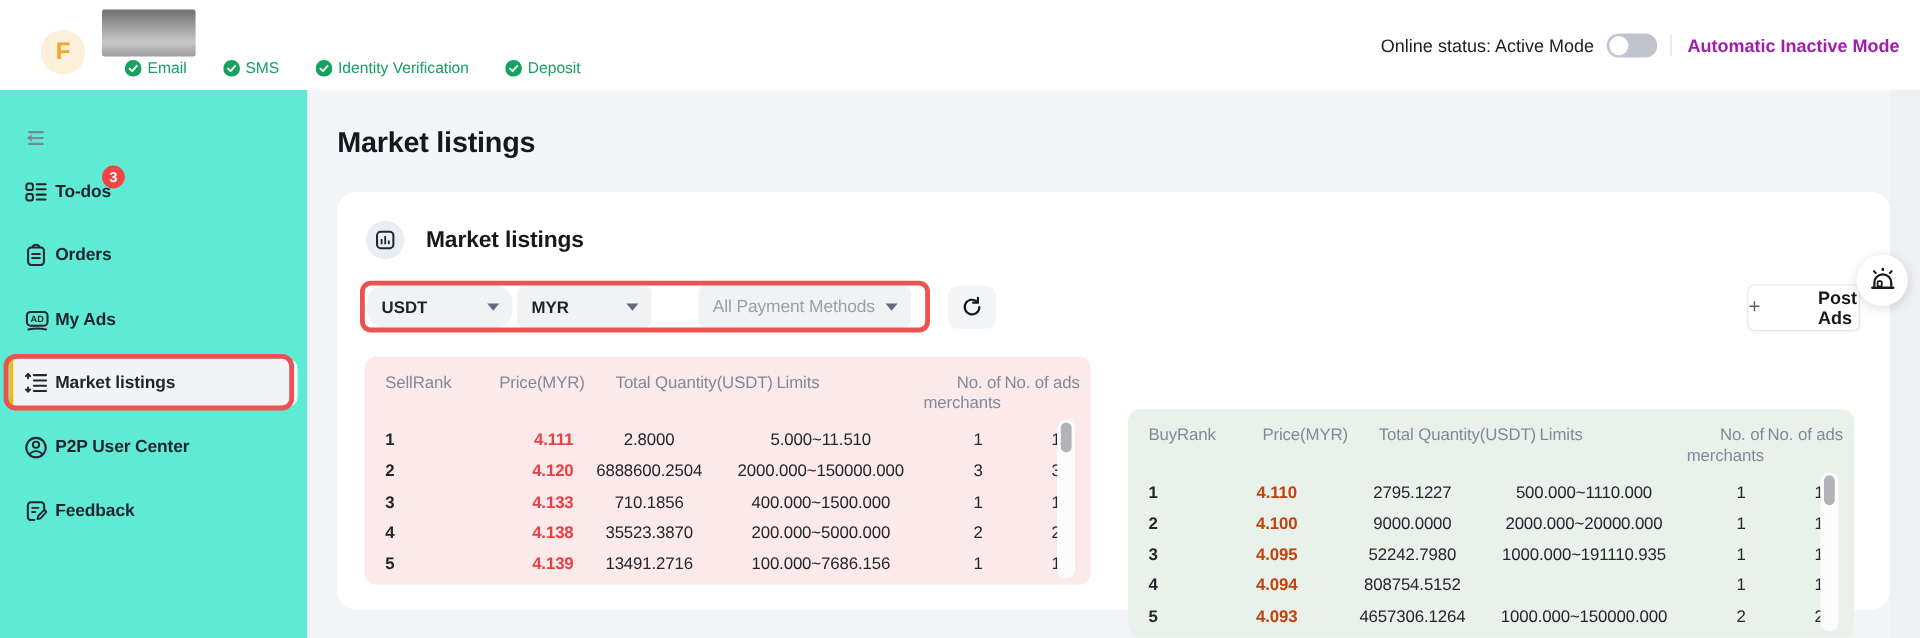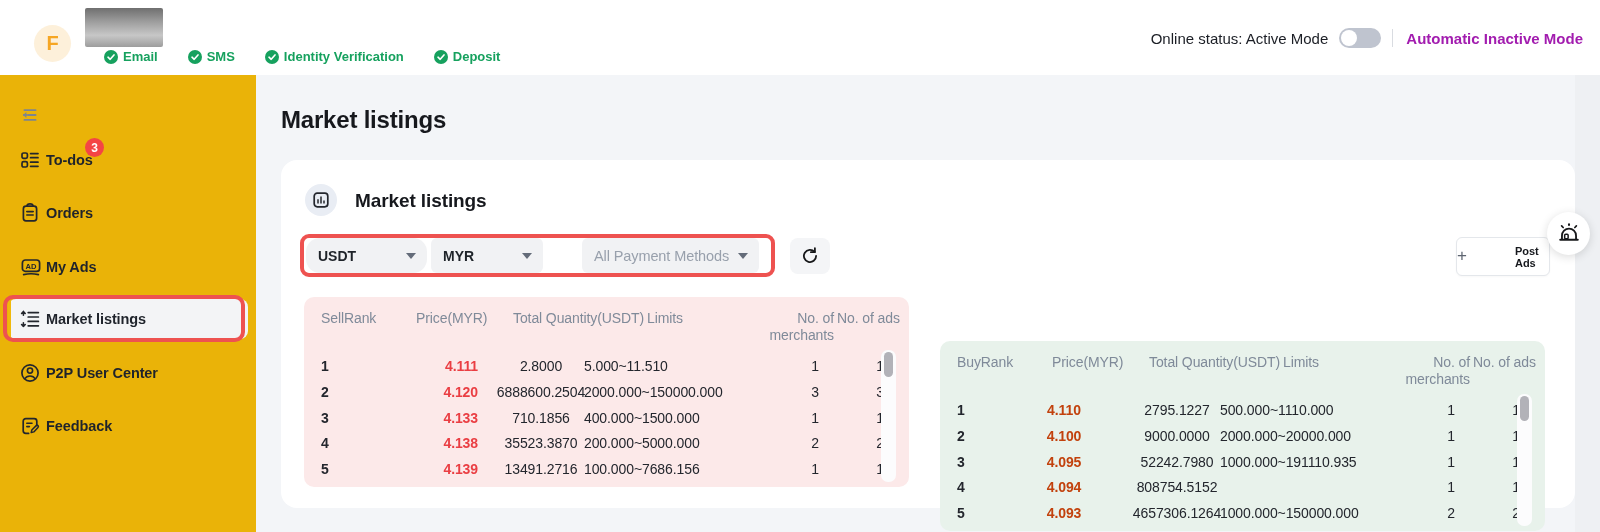--- a/index.html
+++ b/index.html
@@ -8,31 +8,31 @@
   .screen { position:relative; width:1600px; height:532px; background:#f3f5f8; overflow:hidden; }
 
   
   .header { position:absolute; left:0; top:0; width:1600px; height:75px; background:#ffffff; z-index:5; }
   .avatar { position:absolute; left:34px; top:25px; width:37px; height:37px; border-radius:50%;
             background:#fdf0da; color:#f6a623; font-size:20px; font-weight:700;
             display:flex; align-items:center; justify-content:center; }
   .censor { position:absolute; left:85px; top:8px; width:78px; height:39px; border-radius:2px;
             background:linear-gradient(180deg,#6f6f6f 0%, #9d9d9d 35%, #c7c7c7 70%, #9d9d9d 100%); }
   .badges { position:absolute; left:87px; top:48px; height:17px; display:flex; align-items:center; gap:13px; }
-  .badge-item { display:flex; align-items:center; gap:5px; color:#16a15e; font-size:13px; font-weight:700;padding-left:17px; }
+  .badge-item { display:flex; align-items:center; gap:5px; color:#16a15e; font-size:13px; font-weight:400;padding-left:17px; }
   .badge-item svg { display:block; }
   .header-right { position:absolute; right:17px; top:27px; height:22px; display:flex; align-items:center; }
   .online-status { font-size:15px; font-weight:500; color:#1b1e25; }
   .toggle { width:42px; height:20px; border-radius:10px; background:#bfc4cf; position:relative; margin-left:11px; }
   .toggle .knob { position:absolute; left:2px; top:2px; width:16px; height:16px; border-radius:50%; background:#ffffff; }
   .hdr-divider { width:1px; height:18px; background:#d9dce1; margin:0 13px 0 11px; }
   .auto-inactive { font-size:15px; font-weight:600; color:#a21caf; }
 
   
-  .sidebar { position:absolute; left:0; top:75px; width:256px; height:457px; background:#eab308; z-index:4; }
+  .sidebar { position:absolute; left:0; top:75px; width:256px; height:457px; background:#5eead4; z-index:4; }
   .collapse-btn { position:absolute; left:20px; top:30px; width:20px; height:20px; }
   .nav-item { position:absolute; left:8px; width:240px; height:40px; border-radius:8px;
               display:flex; align-items:center; }
   .nav-item .icon { position:absolute; left:12px; top:10px; width:20px; height:20px; }
   .nav-item .label { position:absolute; left:38px; font-size:14.5px; font-weight:600; color:#1f232b; white-space:nowrap; letter-spacing:-0.1px; }
   .nav-item.selected { background:#f3f4f6; }
   .nav-accent { position:absolute; left:0; top:0; width:3px; height:40px; border-radius:8px 0 0 8px; background:#f0b90b; }
   .nav-badge { position:absolute; left:77px; top:-2px; width:19px; height:19px; border-radius:50%;
                background:#f44545; color:#ffffff; font-size:12px; font-weight:700;
                display:flex; align-items:center; justify-content:center; z-index:2; }
@@ -56,41 +56,41 @@
   .sel-payment { left:301px; width:177px; }
   .sel-asset .sel-text, .sel-fiat .sel-text { font-weight:700; color:#1e2329; }
   .sel-payment .sel-text { font-weight:400; color:#98a0ac; font-size:14.5px; letter-spacing:-0.1px; }
   .annotation.filter-ann { left:19px; top:74px; width:475px; height:43px; border-radius:9px; }
   .refresh-btn { position:absolute; left:509px; top:78px; width:40px; height:36px; background:#f4f5f7; border-radius:8px;
                  display:flex; align-items:center; justify-content:center; }
   .post-ads-btn { position:absolute; left:1175px; top:77px; width:94px; height:39px; background:#ffffff;
                   border:1px solid #e4e7eb; border-radius:6px; display:flex; align-items:center; justify-content:center;
                   gap:4px; box-shadow:0 1px 2px rgba(0,0,0,0.03); }
   .post-ads-btn .plus { font-size:17px; font-weight:400; color:#5d6470; margin-top:-1px; }
-  .post-ads-btn .pa-label { font-size:11px; font-weight:700; color:#16181d;padding-left:44px; }
+  .post-ads-btn .pa-label { font-size:15px; font-weight:700; color:#16181d;padding-left:44px; }
 
   
   .ptable { position:absolute; top:137px; width:605px; height:190px; border-radius:10px; overflow:hidden; font-size:14px; letter-spacing:-0.1px; }
   .ptable.sell { left:23px; background:#fce9e9; }
   .ptable.buy { left:659px; background:#e8f2eb;margin-top:44px; }
   .th { position:absolute; color:#7f8a99; font-weight:400; white-space:nowrap; }
   .th-0 { left:17px; top:13px; }
   .th-1 { left:112px; top:13px; }
   .th-2 { left:209px; top:13px; }
   .th-3 { left:343px; top:13px; }
   .th-4 { right:75px; top:13px; width:90px; text-align:right; white-space:normal; line-height:17px; }
   .th-5 { left:533px; top:13px; }
   .trow { position:absolute; left:0; width:605px; height:18px; line-height:18px; }
   .td { position:absolute; white-space:nowrap; color:#23262d; }
   .td-0 { left:17px; font-weight:700; }
   .td-1 { left:74px; width:100px; text-align:center; font-weight:700; }
   .sell .td-1 { color:#ea3e43;text-align:right; }
   .buy .td-1 { color:#c2410c; }
   .td-2 { left:157px; width:160px; text-align:center; }
-  .td-3 { left:280px; width:200px; text-align:left; }
+  .td-3 { left:280px; width:200px; text-align:center; }
   .td-4 { left:481px; width:60px; text-align:center; }
   .td-5 { left:546px; width:60px; text-align:center; }
   .sb-track { position:absolute; left:577px; top:53px; width:15px; height:132px; background:#fcfcfd; border-radius:7px; }
   .sb-thumb { position:absolute; left:3px; top:2px; width:9px; height:25px; background:#b2b2b8; border-radius:5px; }
 
   
   .gutter { position:absolute; left:1575px; top:75px; width:25px; height:457px; background:#eef0f3; z-index:6; }
   .bell-btn { position:absolute; left:1547px; top:212px; width:43px; height:43px; border-radius:50%;
               background:#ffffff; box-shadow:0 2px 10px rgba(0,0,0,0.14); z-index:8;
               display:flex; align-items:center; justify-content:center; }

